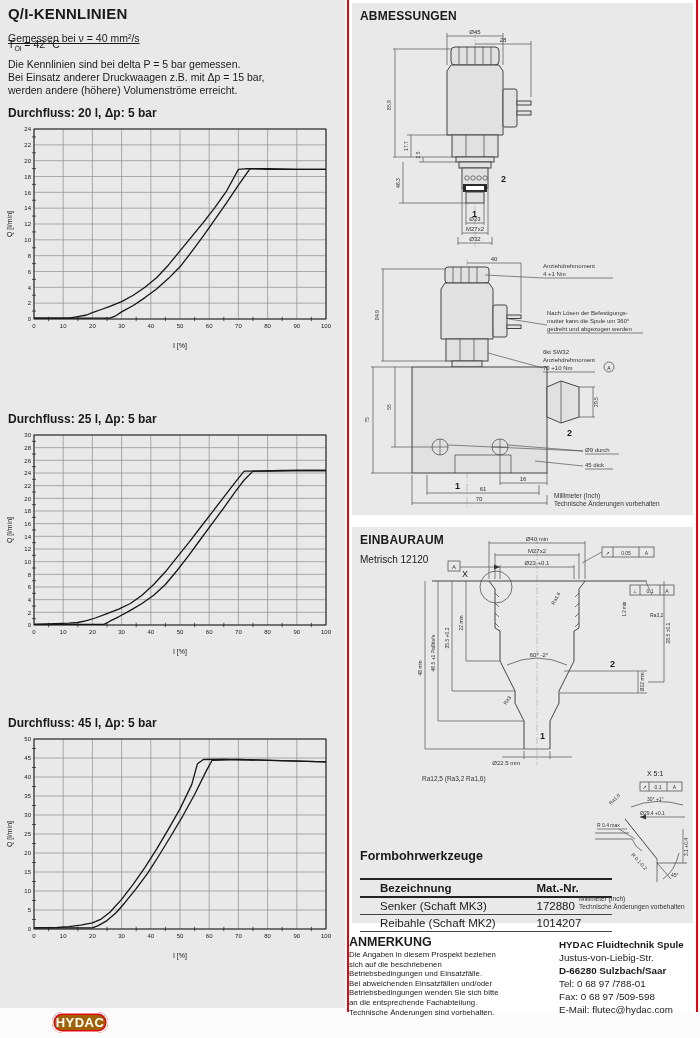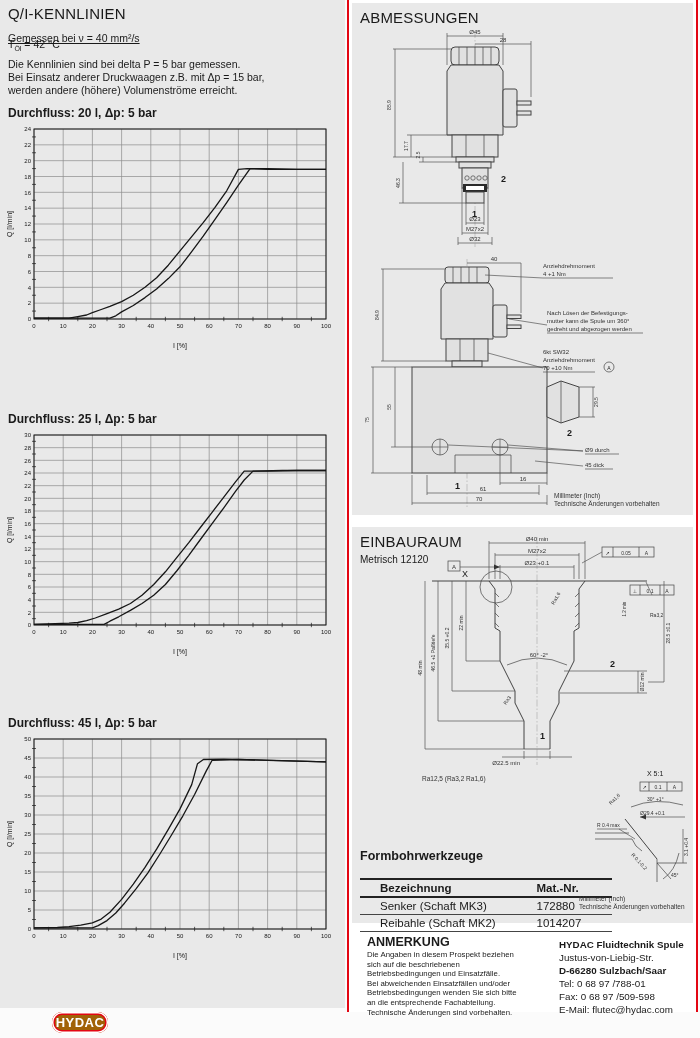--- a/index.html
+++ b/index.html
@@ -1,41 +1,41 @@
 <!DOCTYPE html>
 <html><head>
 <meta charset="utf-8">
 <style>
   html,body{margin:0;padding:0;background:#fbfbfb;}
   body{width:700px;height:1038px;position:relative;font-family:"Liberation Sans","DejaVu Sans",sans-serif;color:#1a1a1a;overflow:hidden;}
   .panel{background:#e9e9e9;position:absolute;}
   
   #left-panel{left:0;top:0;width:345px;height:1008px;}
   #left-panel .abs{position:absolute;}
-  .h1{font-size:15px;font-weight:normal;letter-spacing:.2px;}
+  .h1{font-size:15px;font-weight:bold;letter-spacing:.2px;}
   .body-txt{font-size:10.5px;line-height:13px;}
   .chart-title{font-size:12px;font-weight:bold;}
   svg{display:block;}
   svg text{font-family:"Liberation Sans","DejaVu Sans",sans-serif;fill:#1a1a1a;}
   
   #right-column{position:absolute;left:347px;top:0;width:347px;height:1012px;border-left:2px solid #e30613;border-right:2px solid #e30613;background:#fff;}
   #panel-abm{left:3px;top:3px;width:341px;height:512px;}
   #panel-ein{left:3px;top:527px;width:341px;height:396px;}
-  .h2{font-size:15px;font-weight:normal;position:absolute;left:8px;top:6px;letter-spacing:.2px;}
+  .h2{font-size:12px;font-weight:bold;position:absolute;left:8px;top:6px;letter-spacing:.2px;}
   .subhead{font-size:10px;position:absolute;left:8px;top:27px;}
   .footnote{position:absolute;font-size:6.5px;line-height:8px;color:#333;}
   
   #tool-table{position:absolute;left:8px;top:322px;width:252px;font-size:11.5px;}
   #tool-table .t-title{font-weight:bold;font-size:12.5px;border-bottom:2px solid #222;padding-bottom:15px;}
   #tool-table .t-row{display:flex;border-bottom:1.5px solid #444;padding:2px 0;}
   #tool-table .t-row.head{font-weight:bold;border-bottom:2px solid #222;}
   #tool-table .c1{width:170px;padding-left:20px;}
   #tool-table .c2{width:82px;}
   
-  #anmerkung{position:absolute;left:18px;top:935px;width:195px;}
+  #anmerkung{position:absolute;left:0;top:935px;width:195px;}
   #anmerkung .a-title{font-weight:bold;font-size:12.5px;margin-bottom:1px;}
   #anmerkung .a-line{font-size:7.8px;line-height:9.6px;}
   #contact{position:absolute;left:210px;top:938px;width:135px;font-size:9.8px;line-height:13px;}
   #contact .b{font-weight:bold;}
   
   #logo{position:absolute;left:4px;top:1012px;width:56px;height:21px;background:#a16207;border-radius:10px;color:#fff;font-weight:bold;font-size:13px;display:flex;align-items:center;justify-content:center;letter-spacing:.5px;box-shadow:inset 0 0 0 1.5px #fff, inset 0 0 0 3px #e30613;margin-left:48px;}
   .dline{stroke:#555;stroke-width:.7;}
   .oline{stroke:#444;stroke-width:1;fill:#e1e1e1;}
   .thin{stroke:#444;stroke-width:.7;fill:none;}
   .dim{font-size:6px;fill:#333;}

